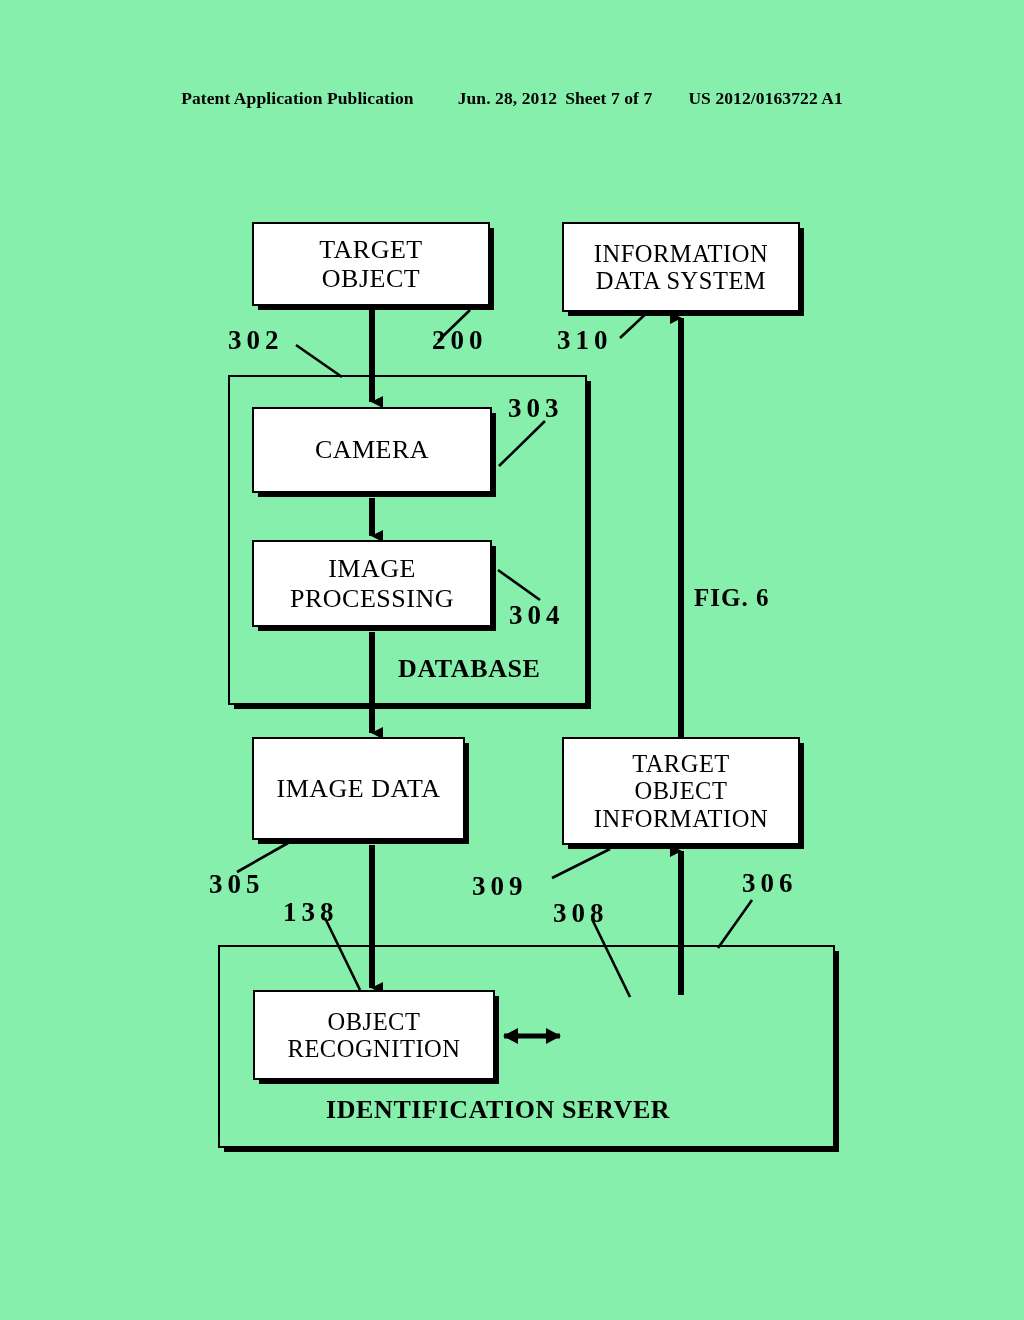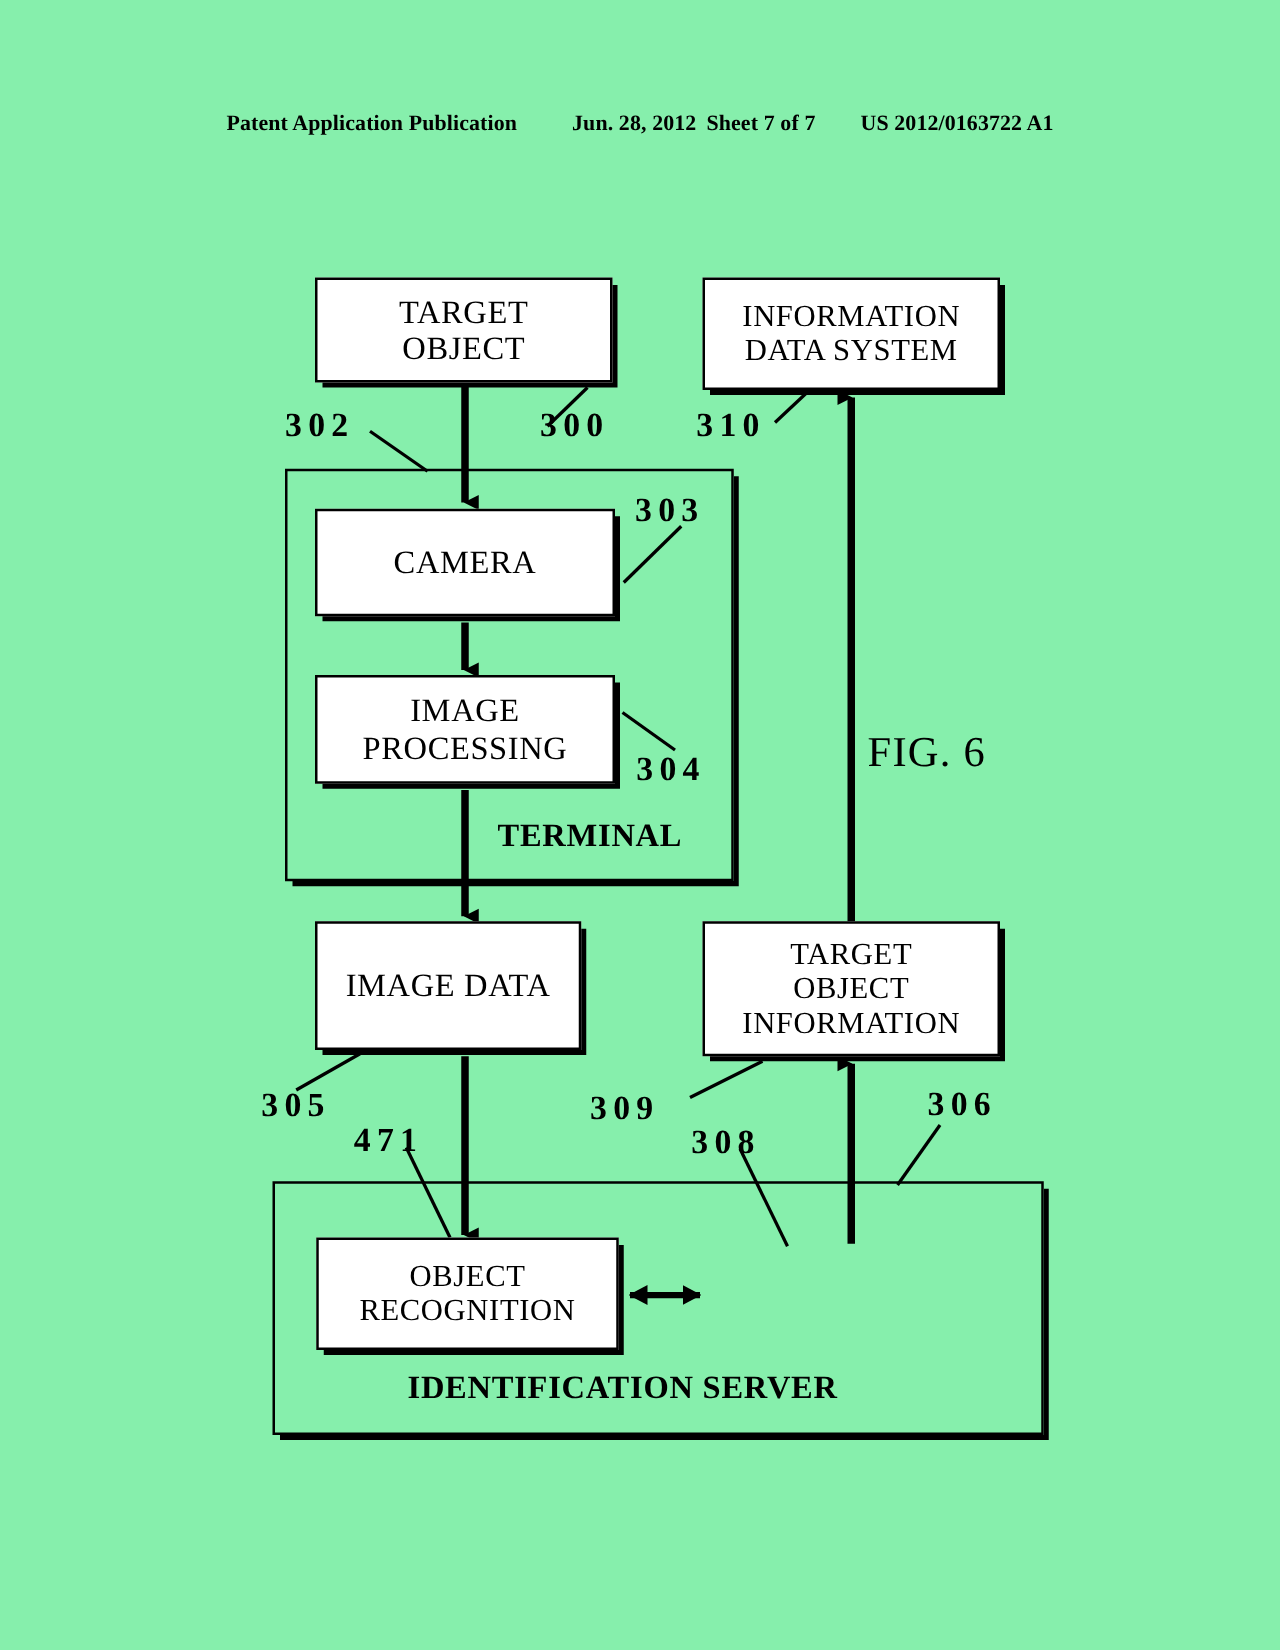--- a/index.html
+++ b/index.html
@@ -77,22 +77,22 @@
     position: absolute;
     font-weight: bold;
     font-size: 27px;
     letter-spacing: 5px;
     white-space: nowrap;
   }
 
   
   .fig-caption {
     position: absolute;
-    font-weight: normal;
-    font-size: 34px;
+    font-weight: bold;
+    font-size: 25px;
     letter-spacing: 1px;
     white-space: nowrap;
   }
 
   
   #connectors {
     position: absolute;
     top: 0;
     left: 0;
     width: 1024px;
@@ -150,21 +150,21 @@
     <line x1="545" y1="421" x2="499" y2="466" stroke="#000" stroke-width="2.6"></line>
     <line x1="540" y1="600" x2="498" y2="570" stroke="#000" stroke-width="2.6"></line>
     <line x1="237" y1="872" x2="288" y2="843" stroke="#000" stroke-width="2.6"></line>
     <line x1="325" y1="918" x2="360" y2="990" stroke="#000" stroke-width="2.6"></line>
     <line x1="552" y1="878" x2="610" y2="849" stroke="#000" stroke-width="2.6"></line>
     <line x1="592" y1="919" x2="630" y2="997" stroke="#000" stroke-width="2.6"></line>
     <line x1="752" y1="900" x2="718" y2="948" stroke="#000" stroke-width="2.6"></line>
   </svg>
 
   <div class="container-box" style="left:228px; top:375px; width:359px; height:330px;"></div>
-  <div class="container-label sz-26" style="left:398px; top:654px;">TERMINAL</div>
+  <div class="container-label sz-26" style="left:398px; top:654px;">DATABASE</div>
 
   <div class="container-box" style="left:218px; top:945px; width:617px; height:203px;"></div>
   <div class="container-label sz-26" style="left:326px; top:1095px;">IDENTIFICATION  SERVER</div>
 
   <div class="fbox sz-26" style="left:252px; top:222px; width:238px; height:84px;">
     <div class="lines">
       <div>TARGET</div>
       <div>OBJECT</div>
     </div>
   </div>
@@ -205,25 +205,25 @@
 
   <div class="fbox sz-24" style="left:253px; top:990px; width:242px; height:90px;">
     <div class="lines">
       <div>OBJECT</div>
       <div>RECOGNITION</div>
     </div>
   </div>
 
 
   <div class="ref" style="left:228px; top:325px;">302</div>
-  <div class="ref" style="left:432px; top:325px;">300</div>
+  <div class="ref" style="left:432px; top:325px;">200</div>
   <div class="ref" style="left:557px; top:325px;">310</div>
   <div class="ref" style="left:508px; top:393px;">303</div>
   <div class="ref" style="left:509px; top:600px;">304</div>
   <div class="ref" style="left:209px; top:869px;">305</div>
-  <div class="ref" style="left:283px; top:897px;">471</div>
+  <div class="ref" style="left:283px; top:897px;">138</div>
   <div class="ref" style="left:472px; top:871px;">309</div>
   <div class="ref" style="left:553px; top:898px;">308</div>
   <div class="ref" style="left:742px; top:868px;">306</div>
 
   <div class="fig-caption" style="left:694px; top:584px;">FIG. 6</div>
 
 </div>
 
 </body></html>

